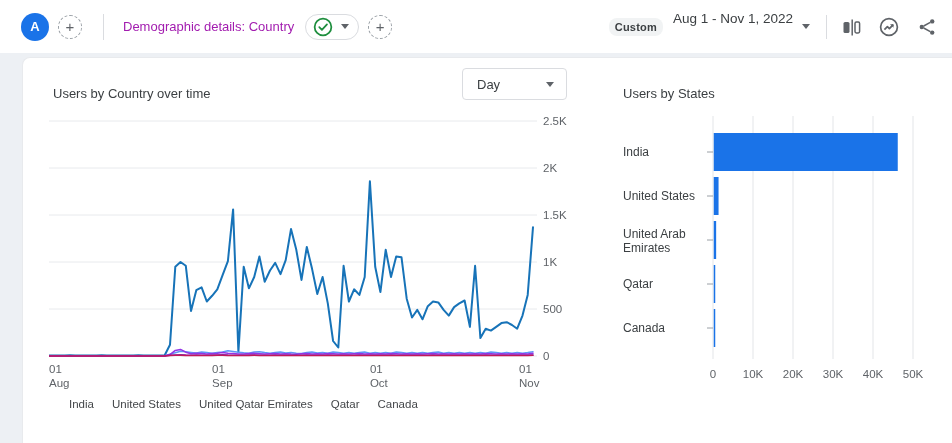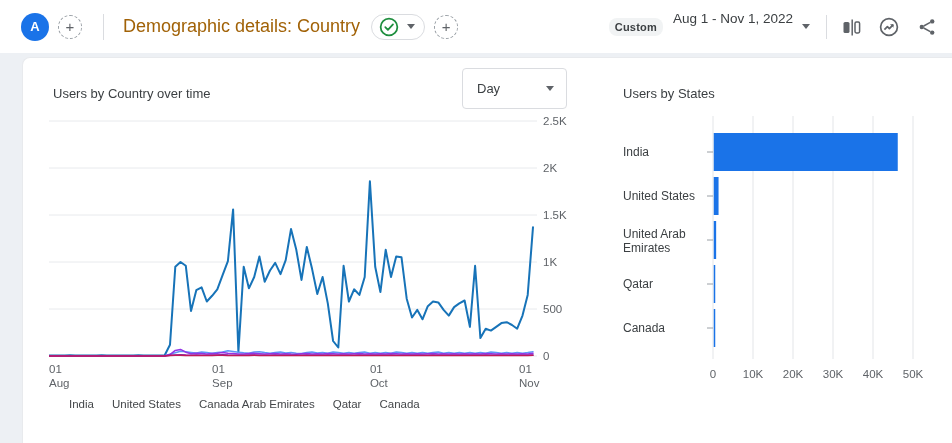--- a/index.html
+++ b/index.html
@@ -21,21 +21,21 @@
     color: #fff; font-size: 13px; font-weight: bold;
     display: flex; align-items: center; justify-content: center; flex: 0 0 auto;
   }
   .plus-btn {
     width: 24px; height: 24px; border-radius: 50%; border: 1px dashed #9aa0a6;
     color: #5f6368; font-size: 15px; line-height: 1; background: transparent;
     display: flex; align-items: center; justify-content: center; cursor: pointer; flex: 0 0 auto;
   }
   .plus-left { margin-left: 9px; }
   .vdiv { width: 1px; height: 26px; background: #dadce0; margin: 0 19px 0 21px; flex: 0 0 auto; }
-  .page-title { font-size: 18px; color: #a16207; white-space: nowrap; }
+  .page-title { font-size: 13px; color: #a21caf; white-space: nowrap; }
   .check-badge {
     margin-left: 11px; height: 26px; border: 1px solid #dadce0; border-radius: 14px;
     display: flex; align-items: center; gap: 7px; padding: 0 9px 0 6px;
     background: #fff; cursor: pointer; flex: 0 0 auto;
   }
   .caret { width: 0; height: 0; border-left: 4px solid transparent; border-right: 4px solid transparent; border-top: 5px solid #5f6368; }
   .plus-right { margin-left: 9px; }
   .header-right { margin-left: auto; display: flex; align-items: center; }
   .custom-chip {
     font-size: 11px; font-weight: bold; color: #3c4043; background: #f1f3f4;
@@ -49,21 +49,21 @@
   
   .card {
     position: absolute; left: 22px; top: 57px; width: 930px; height: 400px;
     background: #fff; border-radius: 8px 0 0 0;
     border-top: 1px solid #e8eaed; border-left: 1px solid #e8eaed;
   }
   .section-title { position: absolute; font-size: 13px; font-weight: 500; color: #3c4043; margin-top: 12px; }
   .lt-title { left: 30px; top: 16px; }
   .rt-title { left: 600px; top: 16px; }
   .day-select {
-    position: absolute; left: 439px; top: 10px; width: 105px; height: 41px;
+    position: absolute; left: 439px; top: 10px; width: 105px; height: 32px;
     border: 1px solid #dadce0; border-radius: 4px; background: #fff; cursor: pointer;
     display: flex; align-items: center; justify-content: space-between; padding: 0 12px 0 14px;
   }
   .day-select .val { font-size: 13px; color: #3c4043; }
   .line-chart-wrap { position: absolute; left: 26px; top: 55px; }
   .legend-row {
     position: absolute; left: 46px; top: 340px; display: flex; gap: 18px;
     font-size: 11.5px; color: #44474a;
   }
   .bar-chart-wrap { position: absolute; left: 600px; top: 55px; }
@@ -145,21 +145,21 @@
         <polyline points="0.0,242.8 5.3,242.8 10.5,242.8 15.8,242.8 21.0,242.8 26.3,242.8 31.6,242.8 36.8,242.8 42.1,242.8 47.3,242.8 52.6,242.8 57.9,242.8 63.1,242.8 68.4,242.8 73.7,242.8 78.9,242.8 84.2,242.8 89.4,242.8 94.7,242.8 100.0,242.8 105.2,242.8 110.5,242.8 115.7,242.8 121.0,241.1 126.3,239.7 131.5,238.3 136.8,238.8 142.0,239.4 147.3,240.0 152.6,239.1 157.8,239.6 163.1,240.2 168.3,239.4 173.6,239.1 178.9,237.8 184.1,238.5 189.4,239.2 194.7,239.8 199.9,240.2 205.2,239.1 210.4,238.7 215.7,239.6 221.0,240.2 226.2,239.6 231.5,239.1 236.7,240.0 242.0,239.6 247.3,240.2 252.5,240.6 257.8,239.6 263.0,239.1 268.3,240.0 273.6,239.6 278.8,240.2 284.1,239.1 289.3,239.6 294.6,240.2 299.9,239.6 305.1,240.2 310.4,239.6 315.7,239.1 320.9,240.2 326.2,239.6 331.4,240.2 336.7,239.6 342.0,240.2 347.2,239.1 352.5,239.6 357.7,240.2 363.0,239.6 368.3,240.2 373.5,239.6 378.8,240.2 384.0,239.6 389.3,239.1 394.6,240.2 399.8,239.6 405.1,240.2 410.3,239.6 415.6,240.2 420.9,239.6 426.1,240.2 431.4,239.6 436.7,240.2 441.9,239.1 447.2,239.6 452.4,240.2 457.7,239.6 463.0,240.2 468.2,239.6 473.5,240.2 478.7,239.6 484.0,238.8" fill="none" stroke="#5e97f6" stroke-width="1.5" stroke-linejoin="round" stroke-linecap="round"></polyline>
         <polyline points="0.0,242.8 5.3,242.8 10.5,242.8 15.8,242.8 21.0,242.8 26.3,242.8 31.6,242.8 36.8,242.8 42.1,242.8 47.3,242.8 52.6,242.8 57.9,242.8 63.1,242.8 68.4,242.8 73.7,242.8 78.9,242.8 84.2,242.8 89.4,242.8 94.7,242.8 100.0,242.8 105.2,242.8 110.5,242.8 115.7,242.8 121.0,241.6 126.3,237.4 131.5,236.4 136.8,239.2 142.0,240.7 147.3,240.2 152.6,240.4 157.8,240.9 163.1,240.6 168.3,240.2 173.6,239.4 178.9,240.2 184.1,240.6 189.4,240.9 194.7,241.1 199.9,240.4 205.2,240.2 210.4,240.7 215.7,241.1 221.0,240.7 226.2,240.4 231.5,240.9 236.7,240.7 242.0,241.1 247.3,241.3 252.5,240.7 257.8,240.4 263.0,240.9 268.3,240.7 273.6,241.1 278.8,240.4 284.1,240.7 289.3,241.1 294.6,240.7 299.9,241.1 305.1,240.7 310.4,240.4 315.7,241.1 320.9,240.7 326.2,241.1 331.4,240.7 336.7,241.1 342.0,240.4 347.2,240.7 352.5,241.1 357.7,240.7 363.0,241.1 368.3,240.7 373.5,241.1 378.8,240.7 384.0,240.4 389.3,241.1 394.6,240.7 399.8,241.1 405.1,240.7 410.3,241.1 415.6,240.7 420.9,241.1 426.1,240.7 431.4,241.1 436.7,240.4 441.9,240.7 447.2,241.1 452.4,240.7 457.7,241.1 463.0,240.7 468.2,241.1 473.5,240.7 478.7,241.1 484.0,240.2" fill="none" stroke="#9334e6" stroke-width="1.5" stroke-linejoin="round" stroke-linecap="round"></polyline>
         <polyline points="0.0,242.9 5.3,242.9 10.5,242.9 15.8,242.9 21.0,242.9 26.3,242.9 31.6,242.9 36.8,242.9 42.1,242.9 47.3,242.9 52.6,242.9 57.9,242.9 63.1,242.9 68.4,242.9 73.7,242.9 78.9,242.9 84.2,242.9 89.4,242.9 94.7,242.9 100.0,242.9 105.2,242.9 110.5,242.9 115.7,242.9 121.0,242.2 126.3,241.9 131.5,241.7 136.8,242.1 142.0,242.2 147.3,242.1 152.6,242.2 157.8,242.2 163.1,242.1 168.3,241.9 173.6,241.7 178.9,242.1 184.1,242.2 189.4,242.2 194.7,242.2 199.9,242.1 205.2,241.9 210.4,242.2 215.7,242.2 221.0,242.2 226.2,242.1 231.5,242.2 236.7,242.2 242.0,242.2 247.3,242.2 252.5,242.2 257.8,242.1 263.0,242.2 268.3,242.2 273.6,242.2 278.8,242.1 284.1,242.2 289.3,242.2 294.6,242.2 299.9,242.2 305.1,242.2 310.4,242.1 315.7,242.2 320.9,242.2 326.2,242.2 331.4,242.2 336.7,242.2 342.0,242.1 347.2,242.2 352.5,242.2 357.7,242.2 363.0,242.2 368.3,242.2 373.5,242.2 378.8,242.2 384.0,242.1 389.3,242.2 394.6,242.2 399.8,242.2 405.1,242.2 410.3,242.2 415.6,242.2 420.9,242.2 426.1,242.2 431.4,242.2 436.7,242.1 441.9,242.2 447.2,242.2 452.4,242.2 457.7,242.2 463.0,242.2 468.2,242.2 473.5,242.2 478.7,242.2 484.0,241.9" fill="none" stroke="#7627bb" stroke-width="1.5" stroke-linejoin="round" stroke-linecap="round"></polyline>
         <polyline points="0.0,242.9 5.3,242.9 10.5,242.9 15.8,242.9 21.0,242.9 26.3,242.9 31.6,242.9 36.8,242.9 42.1,242.9 47.3,242.9 52.6,242.9 57.9,242.9 63.1,242.9 68.4,242.9 73.7,242.9 78.9,242.9 84.2,242.9 89.4,242.9 94.7,242.9 100.0,242.9 105.2,242.9 110.5,242.9 115.7,242.9 121.0,242.5 126.3,242.3 131.5,242.2 136.8,242.4 142.0,242.5 147.3,242.4 152.6,242.5 157.8,242.5 163.1,242.4 168.3,242.3 173.6,242.2 178.9,242.4 184.1,242.5 189.4,242.5 194.7,242.5 199.9,242.4 205.2,242.3 210.4,242.5 215.7,242.5 221.0,242.5 226.2,242.4 231.5,242.5 236.7,242.5 242.0,242.5 247.3,242.5 252.5,242.5 257.8,242.4 263.0,242.5 268.3,242.5 273.6,242.5 278.8,242.4 284.1,242.5 289.3,242.5 294.6,242.5 299.9,242.5 305.1,242.5 310.4,242.4 315.7,242.5 320.9,242.5 326.2,242.5 331.4,242.5 336.7,242.5 342.0,242.4 347.2,242.5 352.5,242.5 357.7,242.5 363.0,242.5 368.3,242.5 373.5,242.5 378.8,242.5 384.0,242.4 389.3,242.5 394.6,242.5 399.8,242.5 405.1,242.5 410.3,242.5 415.6,242.5 420.9,242.5 426.1,242.5 431.4,242.5 436.7,242.4 441.9,242.5 447.2,242.5 452.4,242.5 457.7,242.5 463.0,242.5 468.2,242.5 473.5,242.5 478.7,242.5 484.0,242.3" fill="none" stroke="#c2185b" stroke-width="1.5" stroke-linejoin="round" stroke-linecap="round"></polyline>
       </svg>
   </div>
 
   <div class="legend-row">
       <span>India</span>
       <span>United States</span>
-      <span>Canada Arab Emirates</span>
+      <span>United Qatar Emirates</span>
       <span>Qatar</span>
       <span>Canada</span>
     </div>
 
   <div class="section-title rt-title">Users by States</div>
 
   <div class="bar-chart-wrap">
     <svg width="330" height="275" viewBox="0 0 330 275">
         <line x1="90" y1="3" x2="90" y2="246" stroke="#e3e5e8" stroke-width="1"></line>
         <text x="90" y="265" font-size="11.5" fill="#5f6368" text-anchor="middle">0</text>

